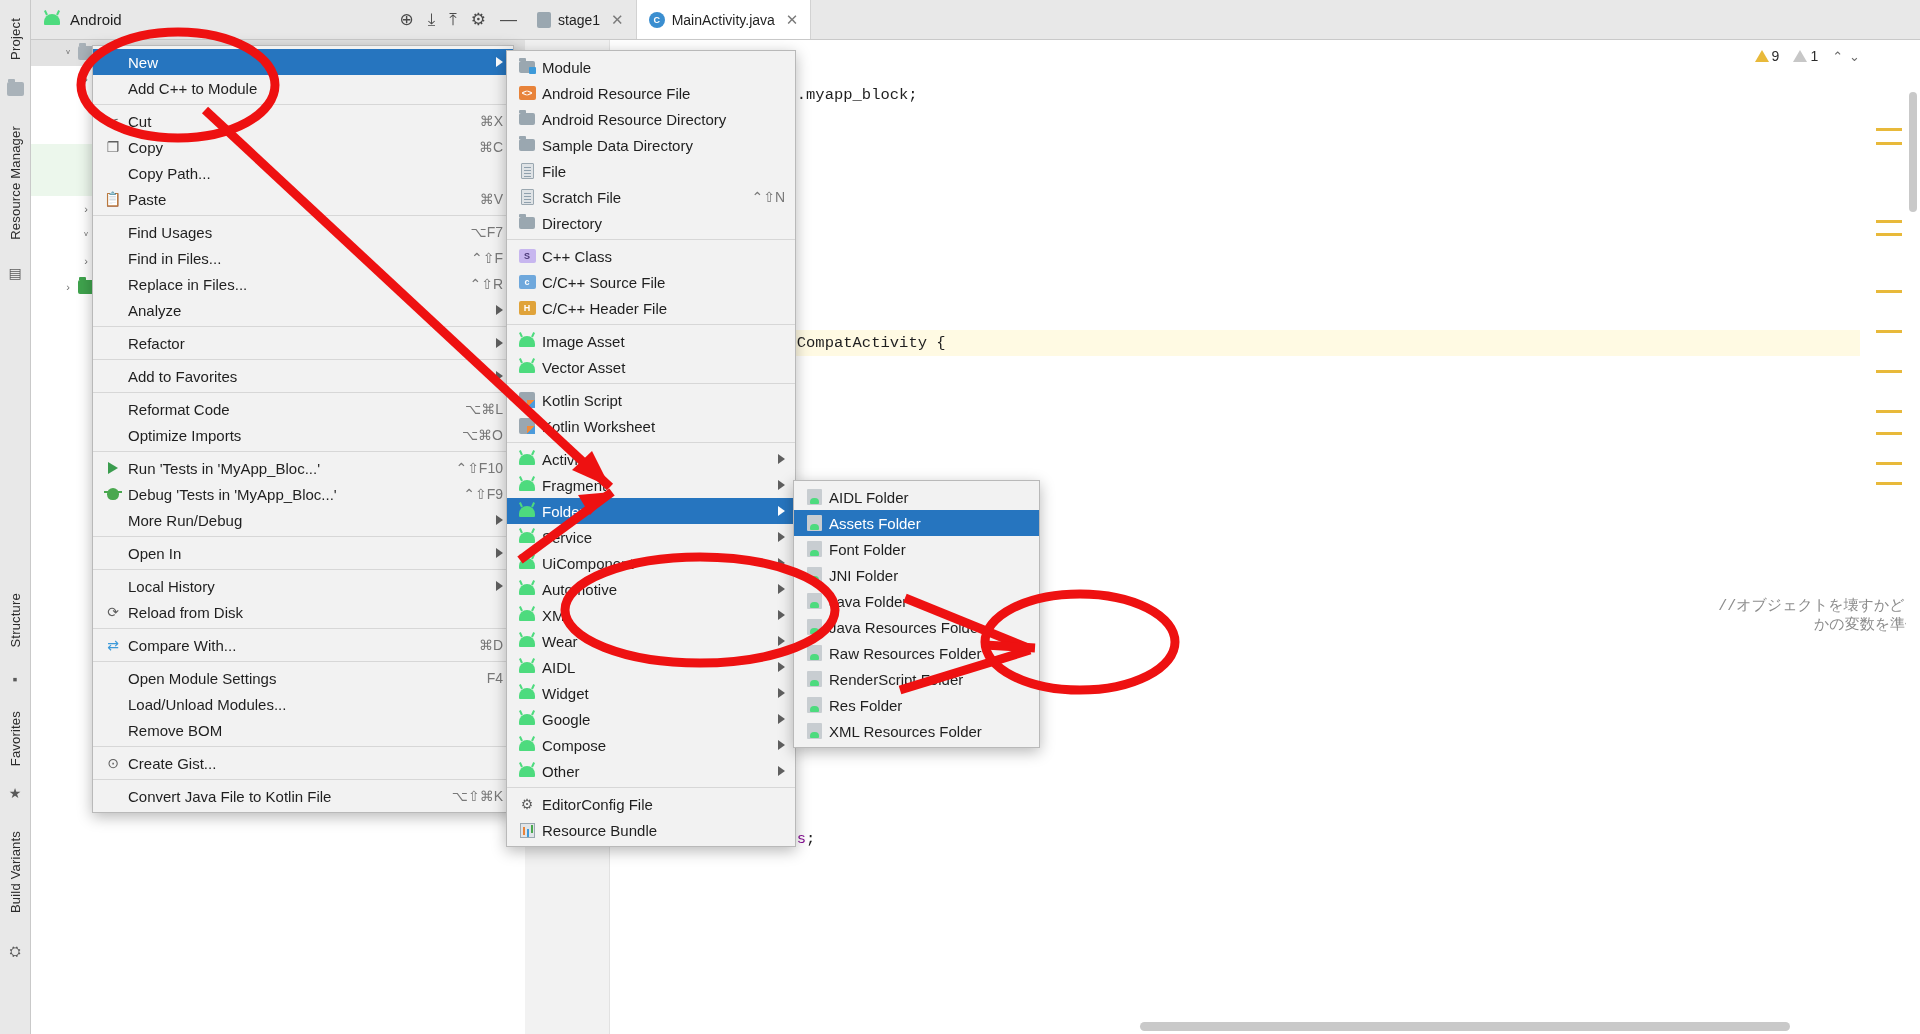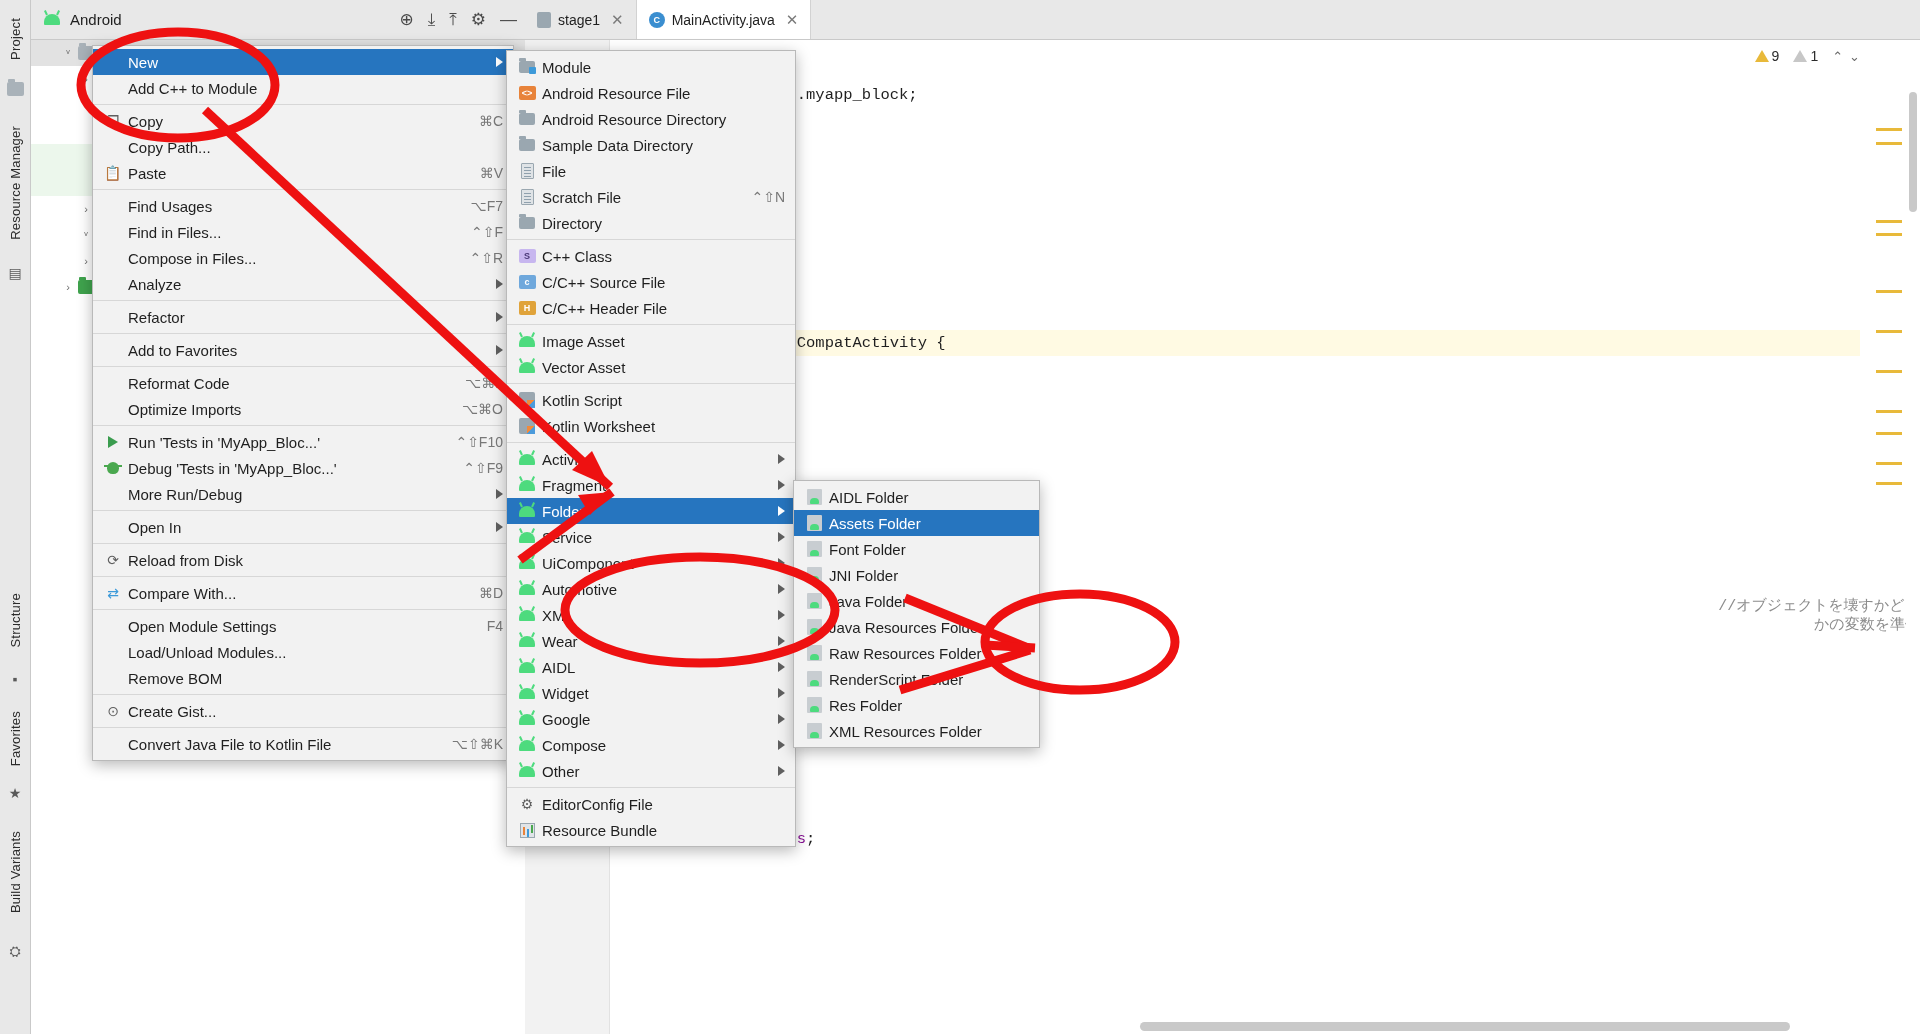--- a/index.html
+++ b/index.html
@@ -425,20 +425,27 @@
         <span class="lbl">New</span>
         <span class="arrow"></span>
       </div>
       <div class="mi">
         <span class="ico"></span>
         <span class="lbl">Add C++ to Module</span>
       </div>
       <div class="msep"></div>
       <div class="mi">
         <span class="ico">
+          <span class="gl">✂</span>
+        </span>
+        <span class="lbl">Cut</span>
+        <span class="sc">⌘X</span>
+      </div>
+      <div class="mi">
+        <span class="ico">
           <span class="gl">❐</span>
         </span>
         <span class="lbl">Copy</span>
         <span class="sc">⌘C</span>
       </div>
       <div class="mi">
         <span class="ico"></span>
         <span class="lbl">Copy Path...</span>
       </div>
       <div class="mi">
@@ -454,21 +461,21 @@
         <span class="lbl">Find Usages</span>
         <span class="sc">⌥F7</span>
       </div>
       <div class="mi">
         <span class="ico"></span>
         <span class="lbl">Find in Files...</span>
         <span class="sc">⌃⇧F</span>
       </div>
       <div class="mi">
         <span class="ico"></span>
-        <span class="lbl">Compose in Files...</span>
+        <span class="lbl">Replace in Files...</span>
         <span class="sc">⌃⇧R</span>
       </div>
       <div class="mi">
         <span class="ico"></span>
         <span class="lbl">Analyze</span>
         <span class="arrow"></span>
       </div>
       <div class="msep"></div>
       <div class="mi">
         <span class="ico"></span>
@@ -512,20 +519,25 @@
         <span class="lbl">More Run/Debug</span>
         <span class="arrow"></span>
       </div>
       <div class="msep"></div>
       <div class="mi">
         <span class="ico"></span>
         <span class="lbl">Open In</span>
         <span class="arrow"></span>
       </div>
       <div class="msep"></div>
+      <div class="mi">
+        <span class="ico"></span>
+        <span class="lbl">Local History</span>
+        <span class="arrow"></span>
+      </div>
       <div class="mi">
         <span class="ico">
           <span class="gl" style="color:#5f5f5f;">⟳</span>
         </span>
         <span class="lbl">Reload from Disk</span>
       </div>
       <div class="msep"></div>
       <div class="mi">
         <span class="ico">
           <span class="gl" style="color:#3d9ad9;">⇄</span>

